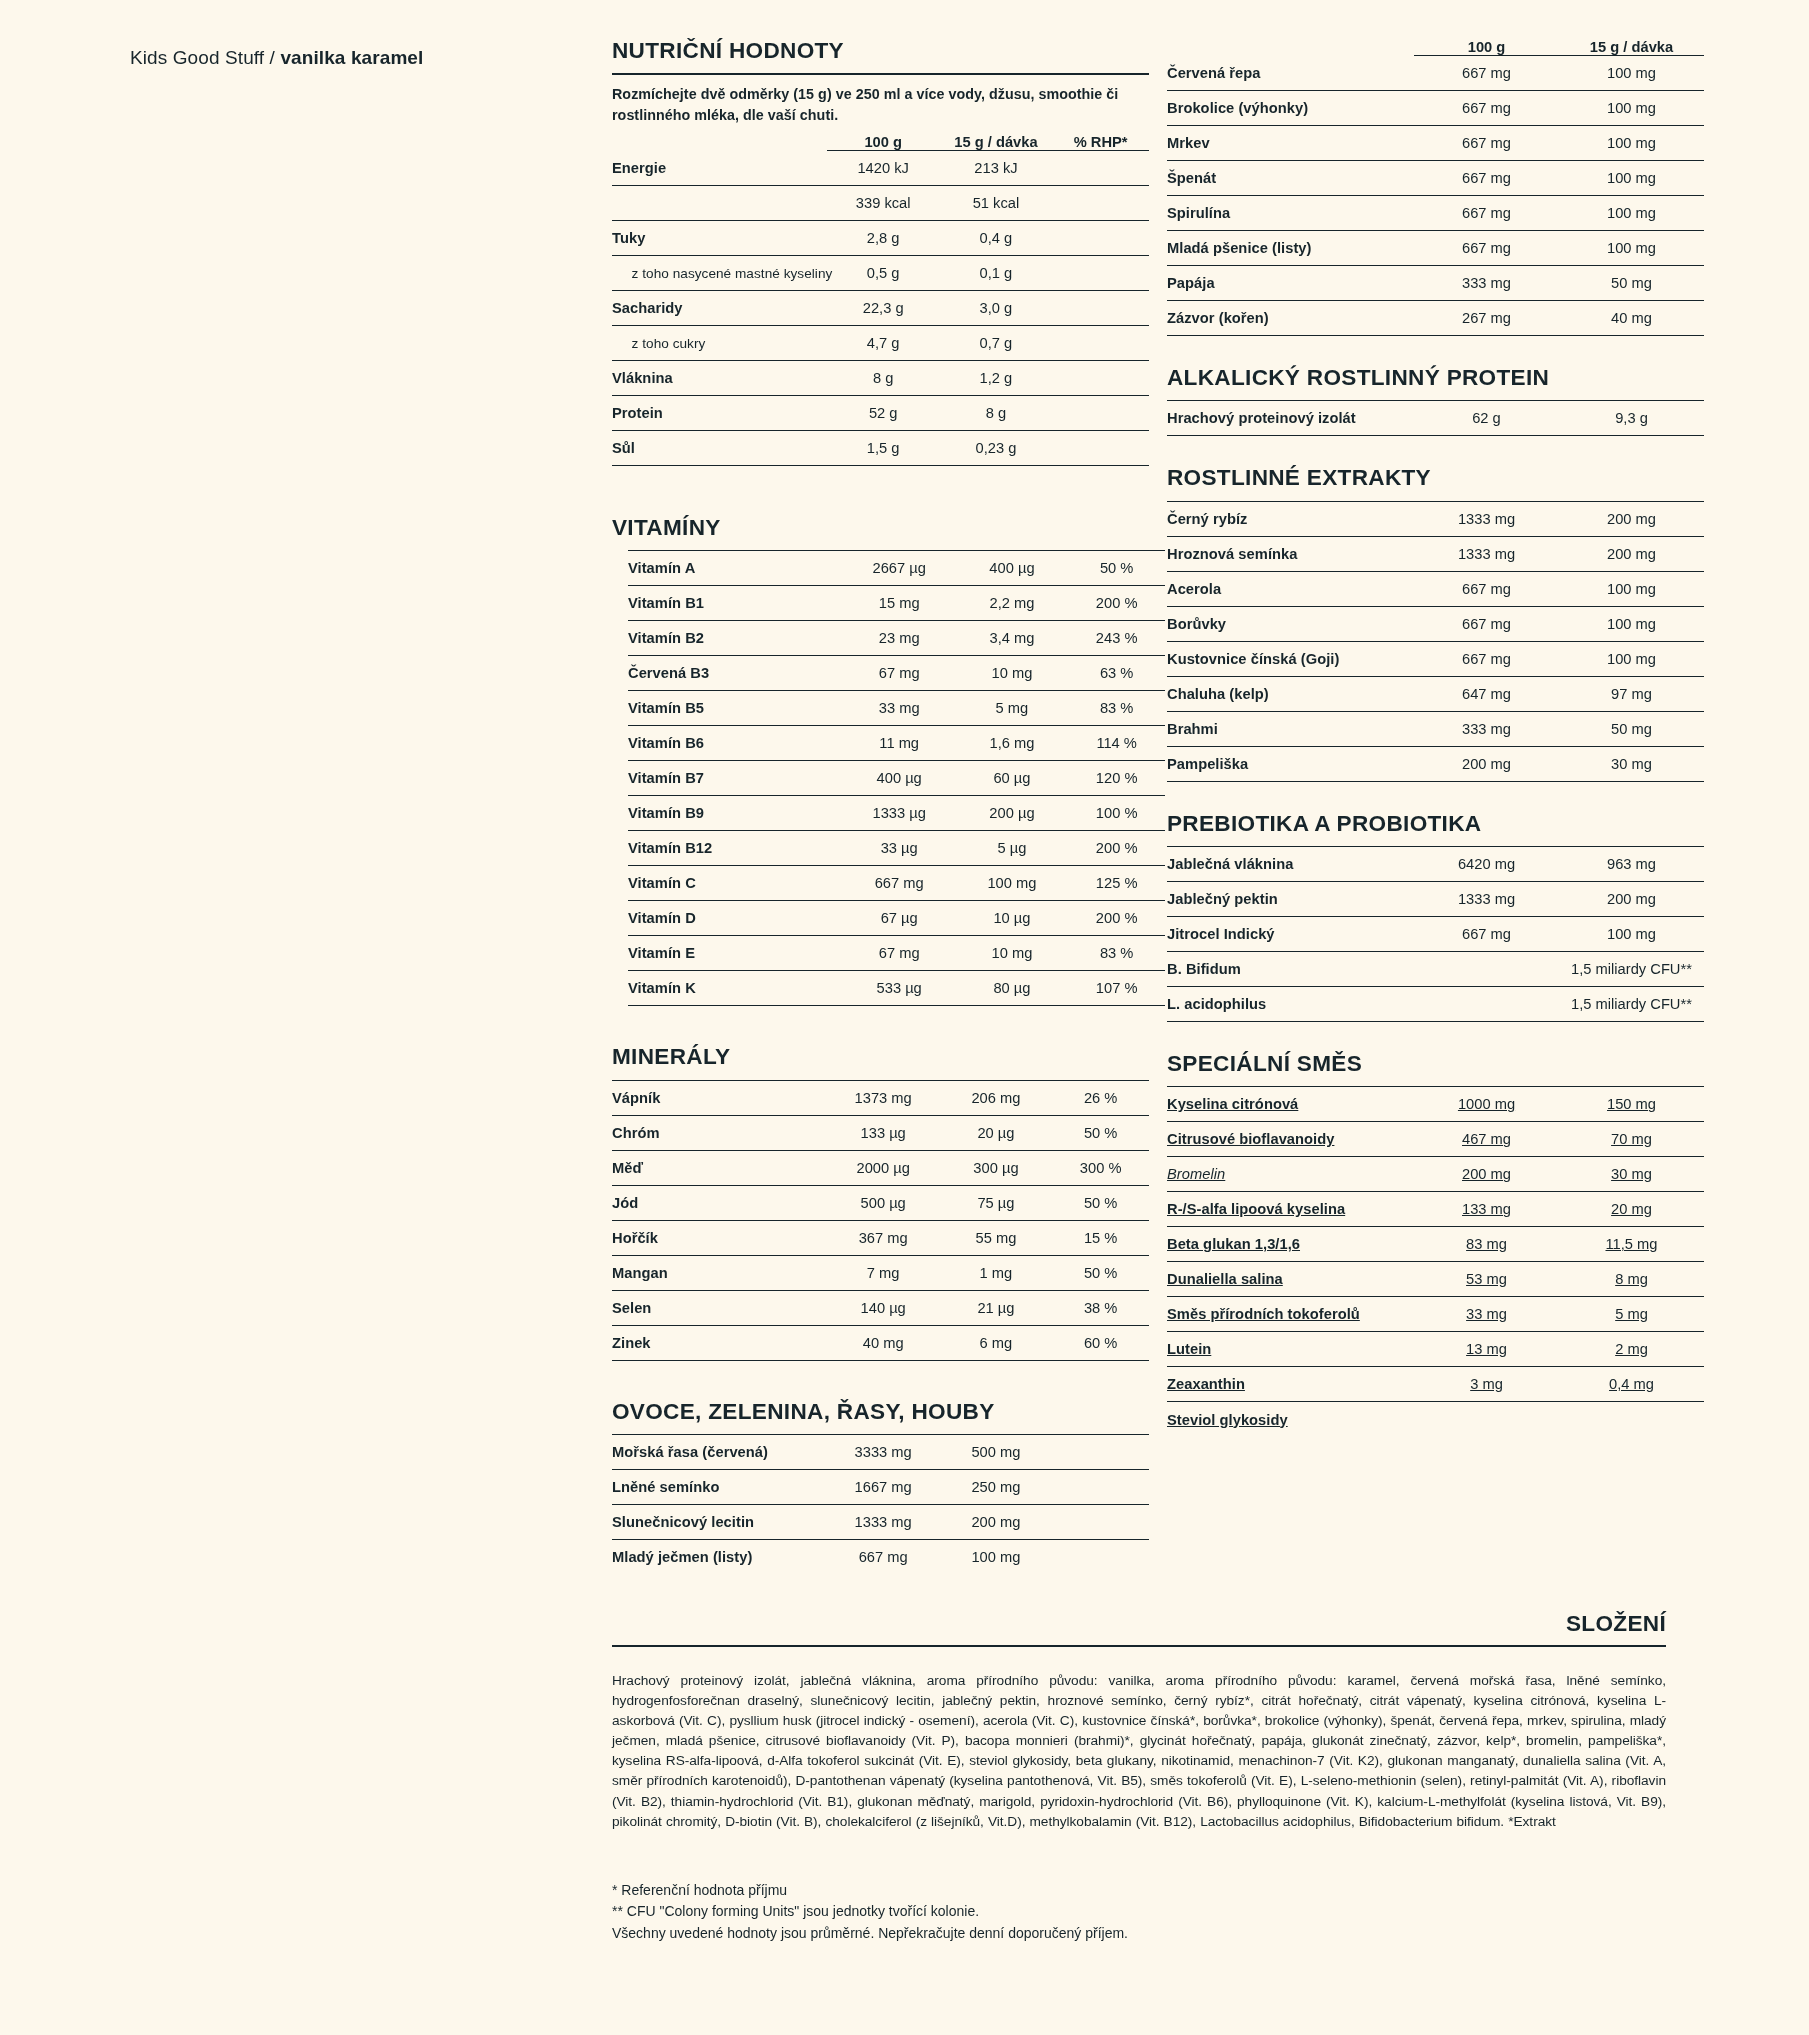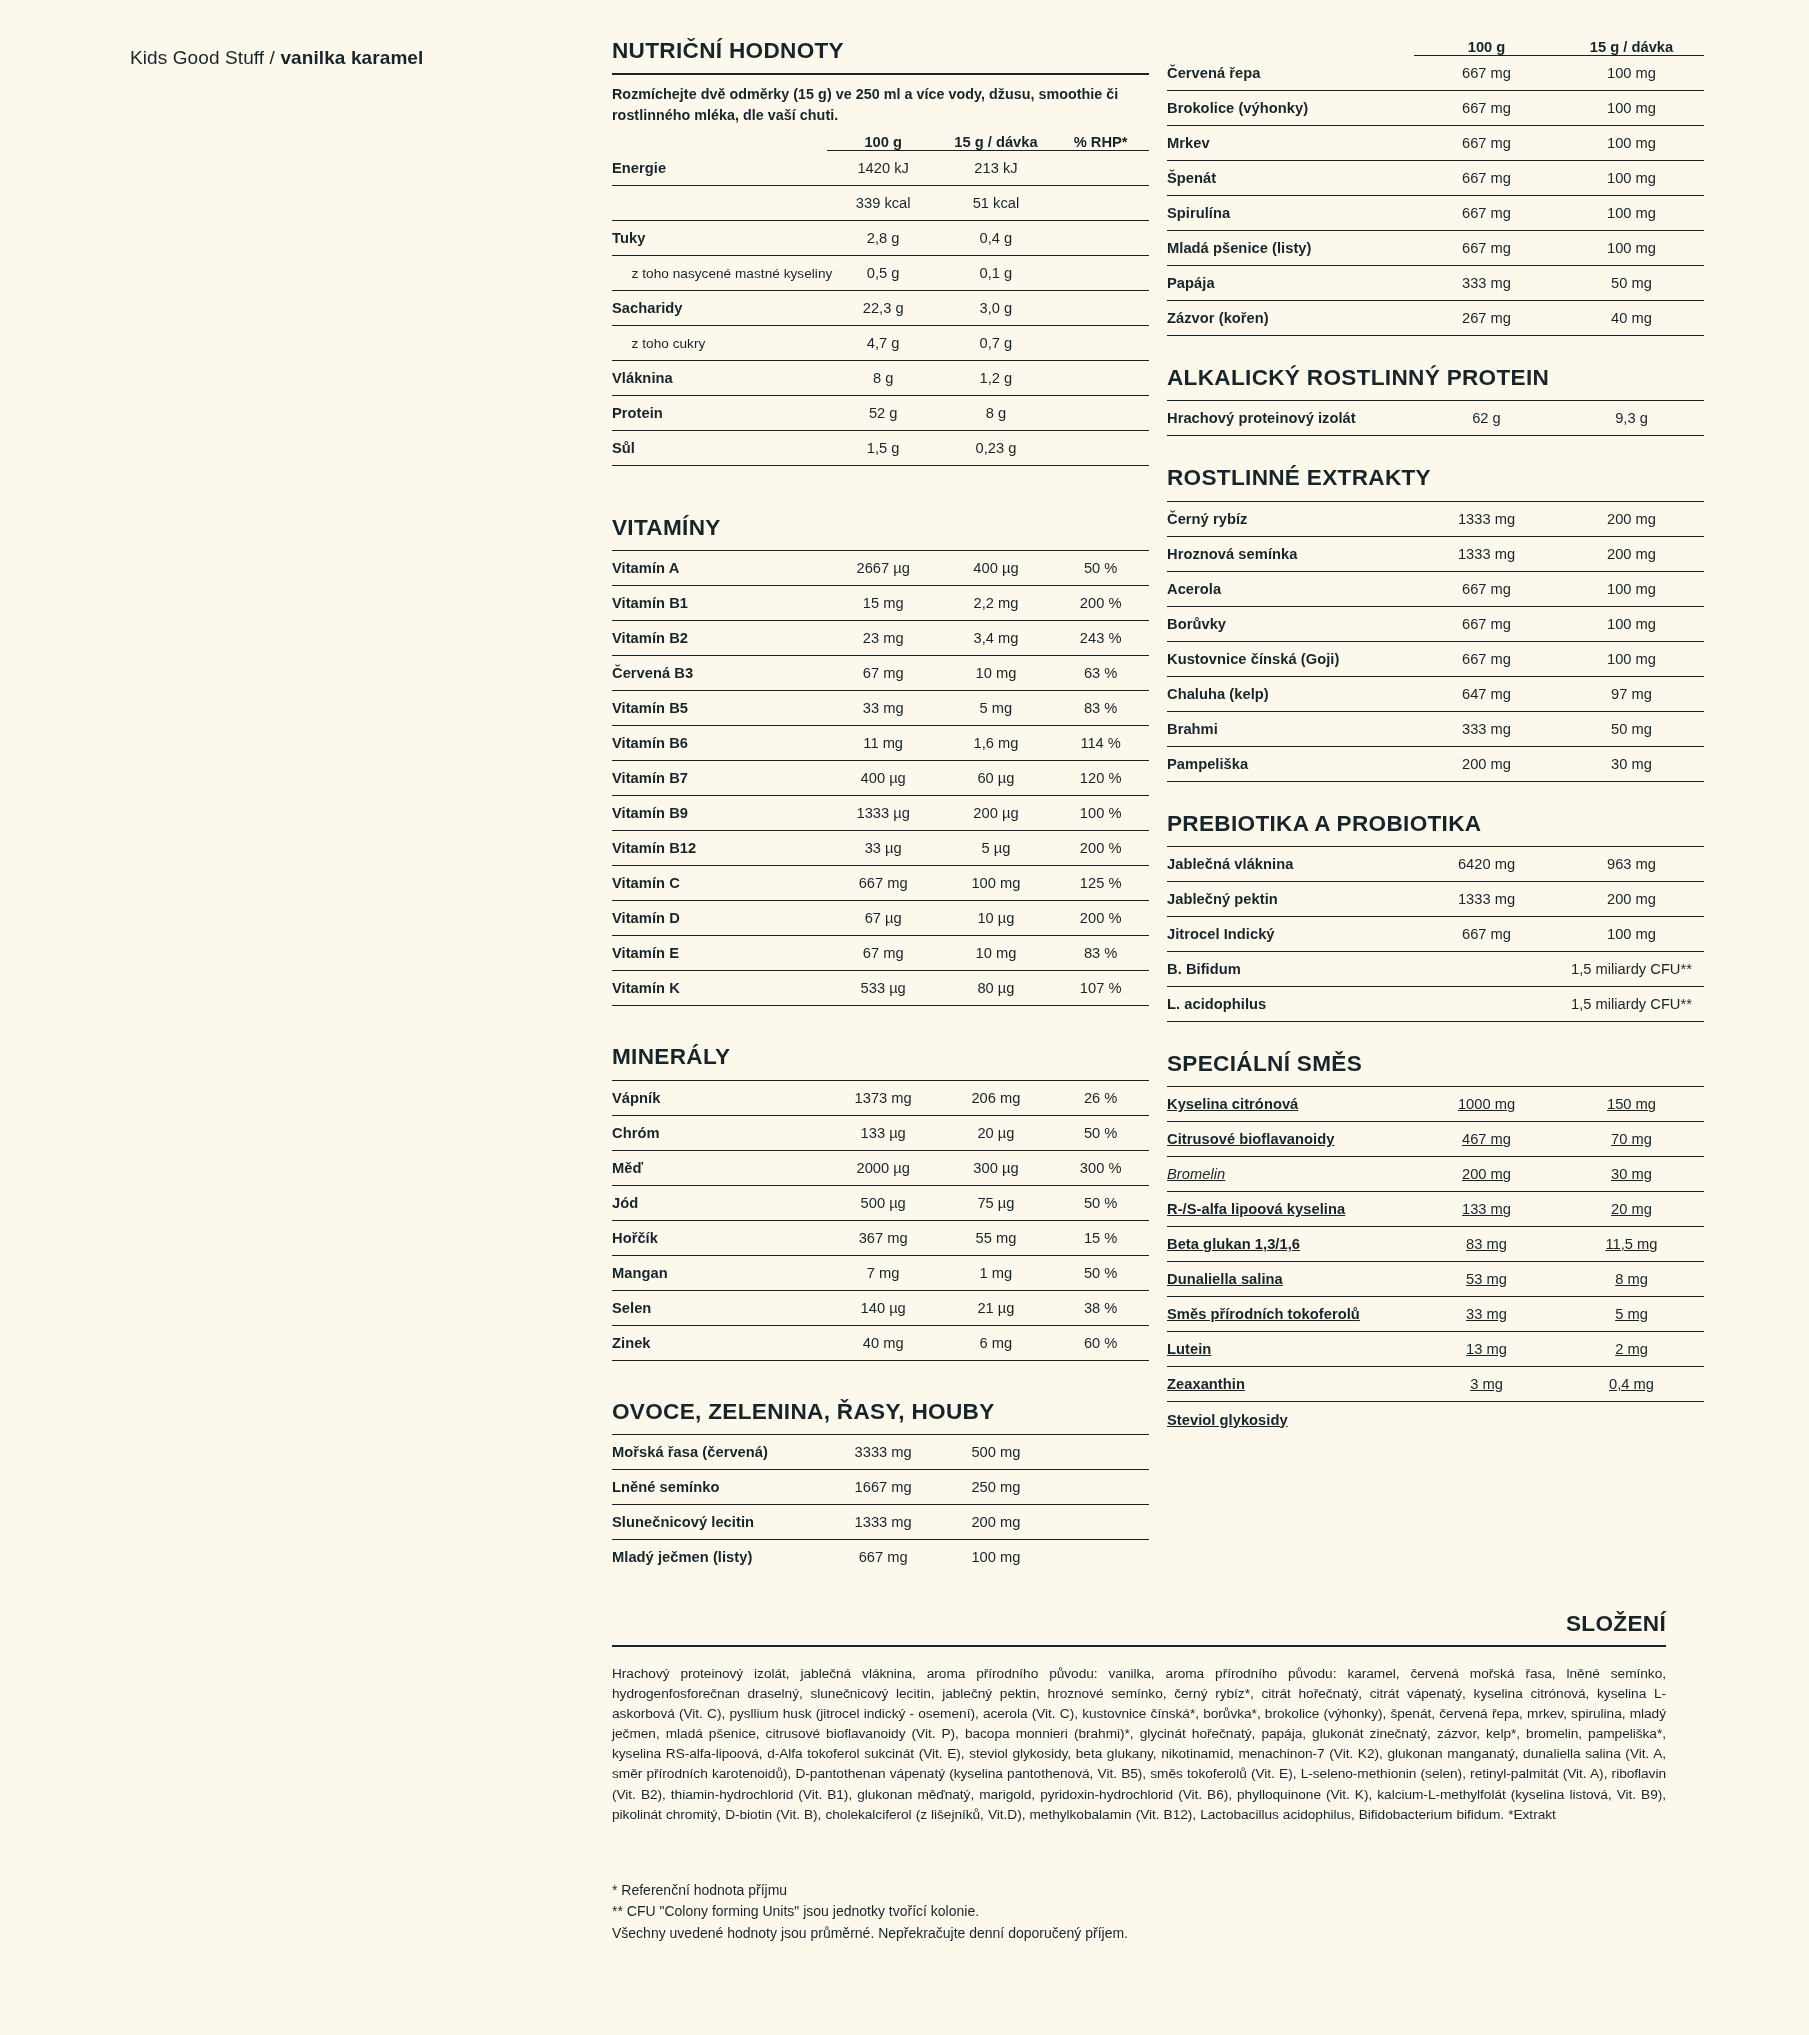--- a/index.html
+++ b/index.html
@@ -138,21 +138,21 @@
     position: absolute;
     left: 612px;
     top: 1612px;
     width: 1054px;
   }
   .slozeni .sec-head { margin-bottom: 9px; text-align: right; }
   .ingredients {
     font-size: 13.7px;
     line-height: 1.47;
     text-align: justify;
-    padding-top: 17px;
+    padding-top: 24px;
     letter-spacing: -0.04px;
     word-spacing: 0.3px;
   }
 
   
   .footnotes {
     position: absolute;
     left: 612px;
     top: 1880px;
     width: 1054px;
@@ -249,21 +249,21 @@
             <td class="cell-val">1,5 g</td>
             <td class="cell-val">0,23 g</td>
             <td class="cell-val"></td>
           </tr>
         </tbody>
     </table>
 
     <div class="sec-spacer-lg"></div>
 
     <div class="sec-head">VITAMÍNY</div>
-    <table class="nt" style="border-top: 1.9px solid rgb(23, 37, 43);">
+    <table class="nt" style="border-top: 1.9px solid rgb(23, 37, 43); margin-left: 16px;">
       <colgroup>
           <col class="w-name-3">
           <col class="w-v1-3">
           <col class="w-v2-3">
           <col class="w-v3-3">
         </colgroup>
       <tbody id="tb-vitamins">
           <tr class="r line-thin">
             <td class="cell-name">Vitamín A</td>
             <td class="cell-val">2667 µg</td>

